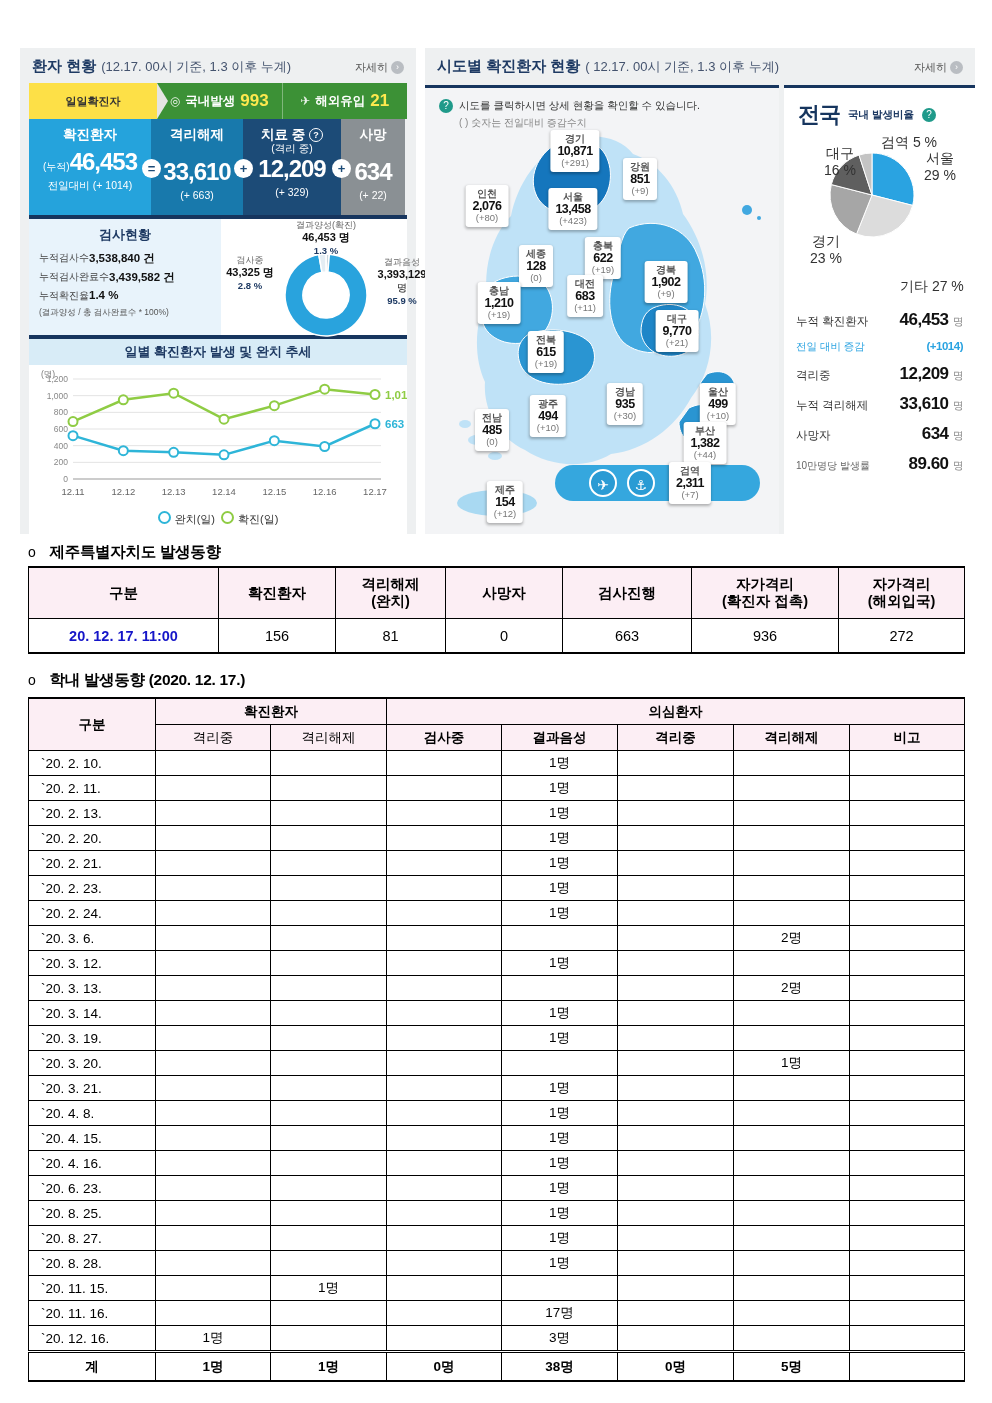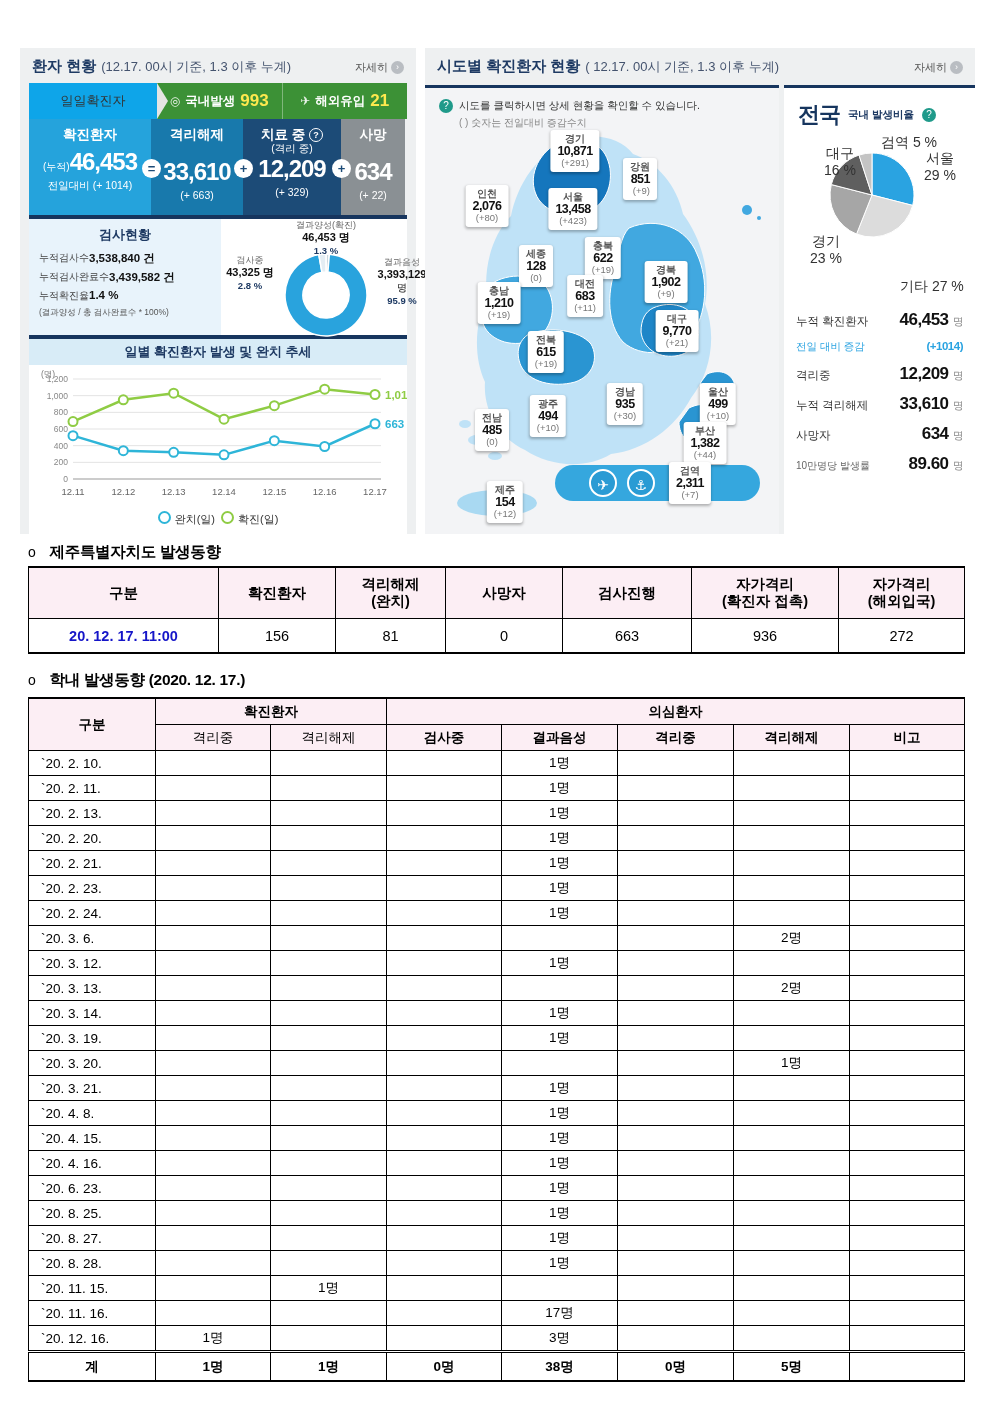--- a/index.html
+++ b/index.html
@@ -8,21 +8,21 @@
   .panel{position:absolute;background:#eef0f1}
   .panel-hdr{display:flex;align-items:baseline;padding:9px 12px 5px}
   .panel-hdr .t{font-size:15px;font-weight:bold;color:#1e3a63}
   .panel-hdr .s{font-size:13px;color:#44536e;margin-left:5px;font-weight:normal}
   .more{margin-left:auto;font-size:11px;color:#555;display:flex;align-items:center;gap:3px;cursor:pointer}
   .more .circ{width:13px;height:13px;border-radius:50%;background:#b9bdc2;color:#fff;font-size:9px;line-height:13px;text-align:center}
 
   
   .lp-body{padding:2px 9px 0}
   .tab-row{display:flex;height:36px}
-  .tab-daily{position:relative;width:128px;background:#0ea5e9;color:#333;font-weight:normal;font-size:13px;
+  .tab-daily{position:relative;width:128px;background:#fde047;color:#333;font-weight:bold;font-size:11px;
              display:flex;align-items:center;justify-content:center;z-index:2}
   .tab-daily:after{content:"";position:absolute;right:-11px;top:0;border-top:18px solid transparent;
              border-bottom:18px solid transparent;border-left:11px solid #e5e5e3}
   .tab-green{flex:1;background:#3c9136;display:flex}
   .tab-green .half{flex:1;display:flex;align-items:center;justify-content:center;gap:5px;color:#fff;
              font-size:12.5px;font-weight:bold}
   .tab-green .half+.half{border-left:1px solid rgba(255,255,255,.35)}
   .tab-green .num{color:#ffe94e;font-size:17px;font-weight:bold}
   .tab-green .ticn{font-size:12px;font-weight:normal;opacity:.9}
   .stat-row{display:flex;height:96px}
@@ -296,21 +296,21 @@
           <span class="qcirc">?</span>
           <span>시도를 클릭하시면 상세 현황을 확인할 수 있습니다.</span>
         </div>
         <div class="map-note2">( ) 숫자는 전일대비 증감수치</div>
         <div id="map-labels">
             <div class="map-label" style="left: 150px; top: 63px;">
               <div class="n">경기</div>
               <div class="v">10,871</div>
               <div class="d">(+291)</div>
             </div>
-            <div class="map-label" style="left: 215px; top: 91px; text-align: right;">
+            <div class="map-label" style="left: 215px; top: 91px;">
               <div class="n">강원</div>
               <div class="v">851</div>
               <div class="d">(+9)</div>
             </div>
             <div class="map-label" style="left: 62px; top: 118px;">
               <div class="n">인천</div>
               <div class="v">2,076</div>
               <div class="d">(+80)</div>
             </div>
             <div class="map-label" style="left: 148px; top: 121px;">

